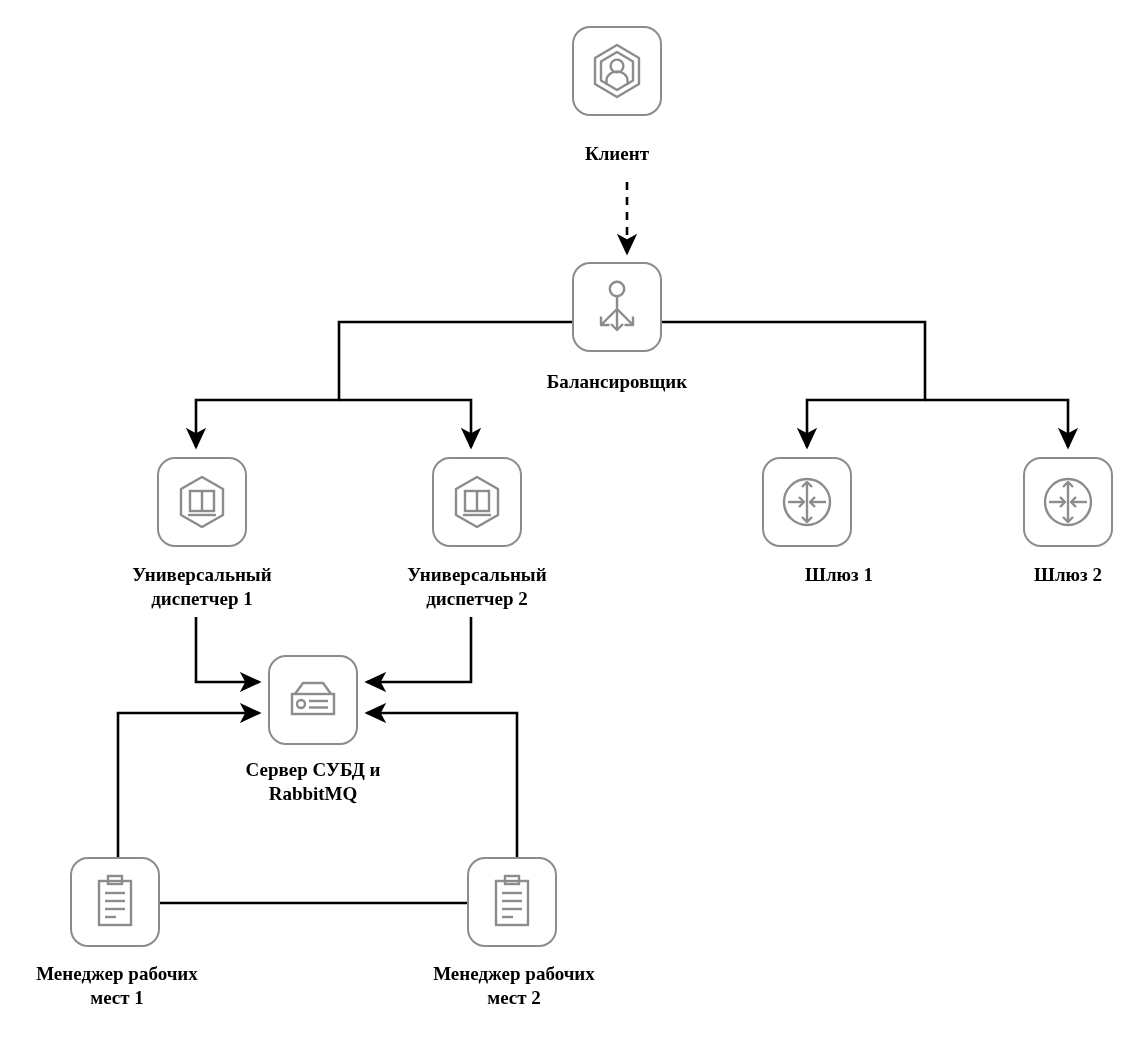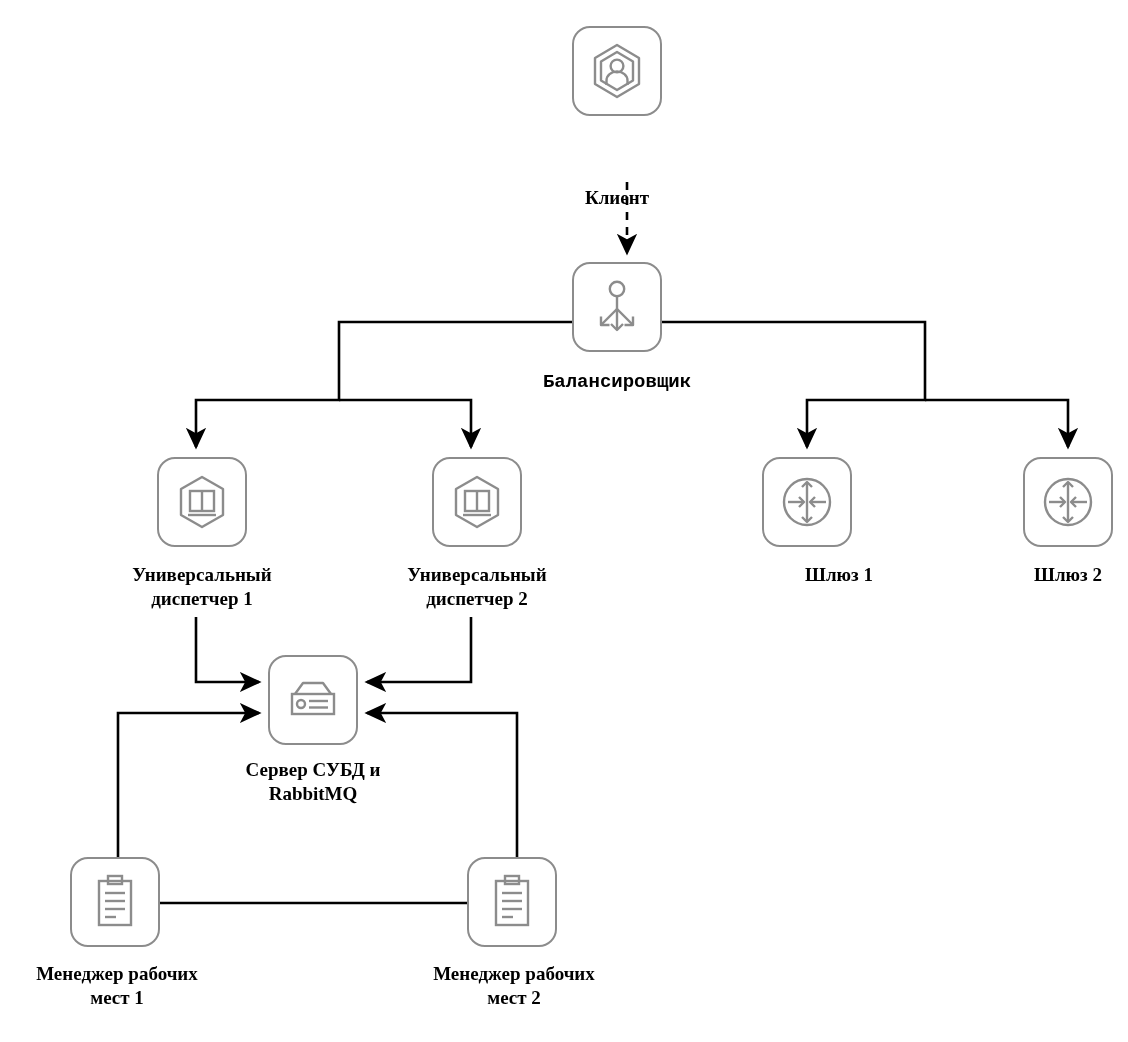--- a/index.html
+++ b/index.html
@@ -102,37 +102,37 @@
   <div class="node" style="left:572px; top:26px;">
     <span>
       <svg width="60" height="60" viewBox="0 0 60 60">
         <polygon points="30,4 52,17 52,43 30,56 8,43 8,17" fill="none" stroke="#8c8c8c" stroke-width="2.4" stroke-linejoin="round"></polygon>
         <polygon points="30,11 46,20.5 46,39.5 30,49 14,39.5 14,20.5" fill="none" stroke="#8c8c8c" stroke-width="2.4" stroke-linejoin="round"></polygon>
         <circle cx="30" cy="25" r="6.4" fill="none" stroke="#8c8c8c" stroke-width="2.4"></circle>
         <path d="M19.5,44 L19.5,39.5 a10.5,9 0 0 1 21,0 L40.5,44" fill="none" stroke="#8c8c8c" stroke-width="2.4" stroke-linejoin="round"></path>
       </svg>
     </span>
   </div>
-  <div class="node-label" style="left:497px; top:142px; width:240px;margin-top:44px;">Клиент</div>
+  <div class="node-label" style="left:497px; top:142px; width:240px;">Клиент</div>
 
   <div class="node" style="left:572px; top:262px;">
     <span>
       <svg width="58" height="58" viewBox="0 0 58 58">
         <circle cx="29" cy="11" r="7.2" fill="none" stroke="#8c8c8c" stroke-width="2.4"></circle>
         <line x1="29" y1="18.4" x2="29" y2="32" stroke="#8c8c8c" stroke-width="2.4"></line>
         <path d="M29,31 L13,47" fill="none" stroke="#8c8c8c" stroke-width="2.4"></path>
         <path d="M13,38.5 L13,47 L21.5,47" fill="none" stroke="#8c8c8c" stroke-width="2.4" stroke-linejoin="round"></path>
         <path d="M29,31 L45,47" fill="none" stroke="#8c8c8c" stroke-width="2.4"></path>
         <path d="M45,38.5 L45,47 L36.5,47" fill="none" stroke="#8c8c8c" stroke-width="2.4" stroke-linejoin="round"></path>
         <path d="M29,31 L29,52" fill="none" stroke="#8c8c8c" stroke-width="2.4"></path>
         <path d="M23,46 L29,52 L35,46" fill="none" stroke="#8c8c8c" stroke-width="2.4" stroke-linejoin="round"></path>
       </svg>
     </span>
   </div>
-  <div class="node-label" style="left:467px; top:370px; width:300px;font-family:Liberation Mono, monospace;">Балансировщик</div>
+  <div class="node-label" style="left:467px; top:370px; width:300px;">Балансировщик</div>
 
   <div class="node" style="left:157px; top:457px;">
     <span>
       <svg width="58" height="58" viewBox="0 0 58 58">
         <polygon points="29,4 50,16 50,42 29,54 8,42 8,16" fill="none" stroke="#8c8c8c" stroke-width="2.4" stroke-linejoin="round"></polygon>
         <rect x="17" y="18" width="24" height="20" fill="none" stroke="#8c8c8c" stroke-width="2.4"></rect>
         <line x1="29" y1="18" x2="29" y2="38" stroke="#8c8c8c" stroke-width="2.4"></line>
         <line x1="15" y1="42" x2="43" y2="42" stroke="#8c8c8c" stroke-width="2.4"></line>
       </svg>
     </span>

